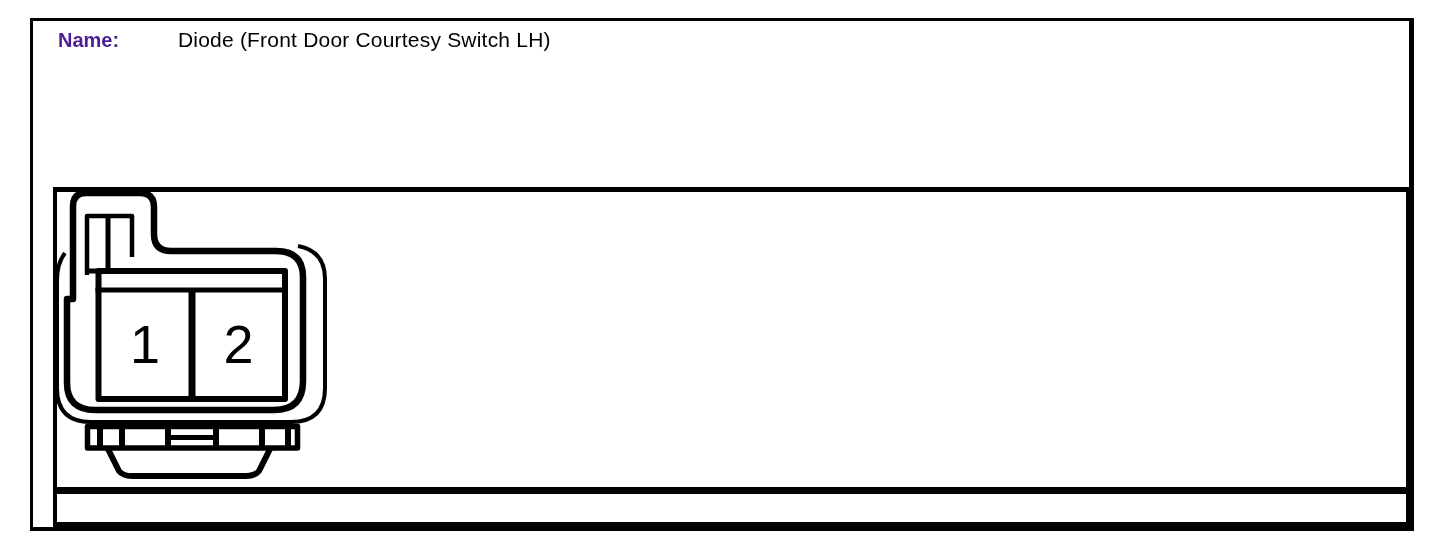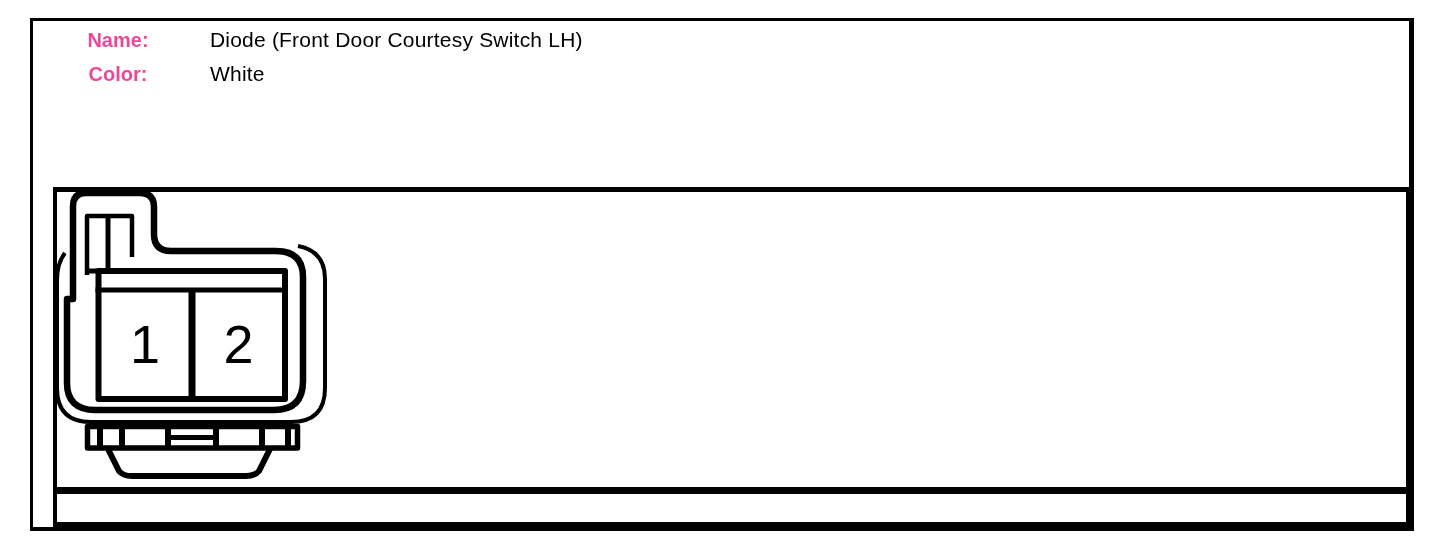--- a/index.html
+++ b/index.html
@@ -30,29 +30,27 @@
   }
   .header-row {
     line-height: 34px;
     font-size: 20px;
     white-space: nowrap;
   }
   .field-label {
     display: inline-block;
     width: 120px;
     font-weight: bold;
-    color: #ec4899;
-    text-align: center;
+    color: #4c1d95;
   }
   .field-value {
     display: inline-block;
     color: #000;
     font-size: 21px;
     letter-spacing: 0.2px;
-    margin-left: 32px;
   }
   .diagram-panel {
     position: absolute;
     left: 20px;
     top: 166px;
     right: 0;
     bottom: 0;
     box-sizing: border-box;
     border-style: solid;
     border-color: #000;
@@ -90,23 +88,20 @@
 </style>
 </head>
 <body>
 
 <div class="page-frame">
 
   <div class="header-block">
     <div class="header-row">
       <span class="field-label">Name:</span><span class="field-value">Diode (Front Door Courtesy Switch LH)</span>
     </div>
-    <div class="header-row">
-      <span class="field-label">Color:</span><span class="field-value">White</span>
-    </div>
   </div>
 
   <div class="diagram-panel">
 
     <svg class="connector-svg" viewBox="7 7 283 293" xmlns="http://www.w3.org/2000/svg">
       <g stroke="#000" stroke-linejoin="round" stroke-linecap="butt" fill="none">
 
         <path d="M 15 68 Q 7 78 7 96 V 203 Q 7 237 41 237 H 241 Q 275 237 275 203 V 94 Q 275 66 248 61" stroke-width="4"></path>
 
         <path d="M 23 114 V 21 Q 23 8 36 8 H 90 Q 104 8 104 22 V 49 Q 104 66 121 66 H 226 Q 253 66 253 92 V 196 Q 253 225 224 225 H 45 Q 17 225 17 198 V 114 Z" stroke-width="6.5" fill="#fff"></path>

